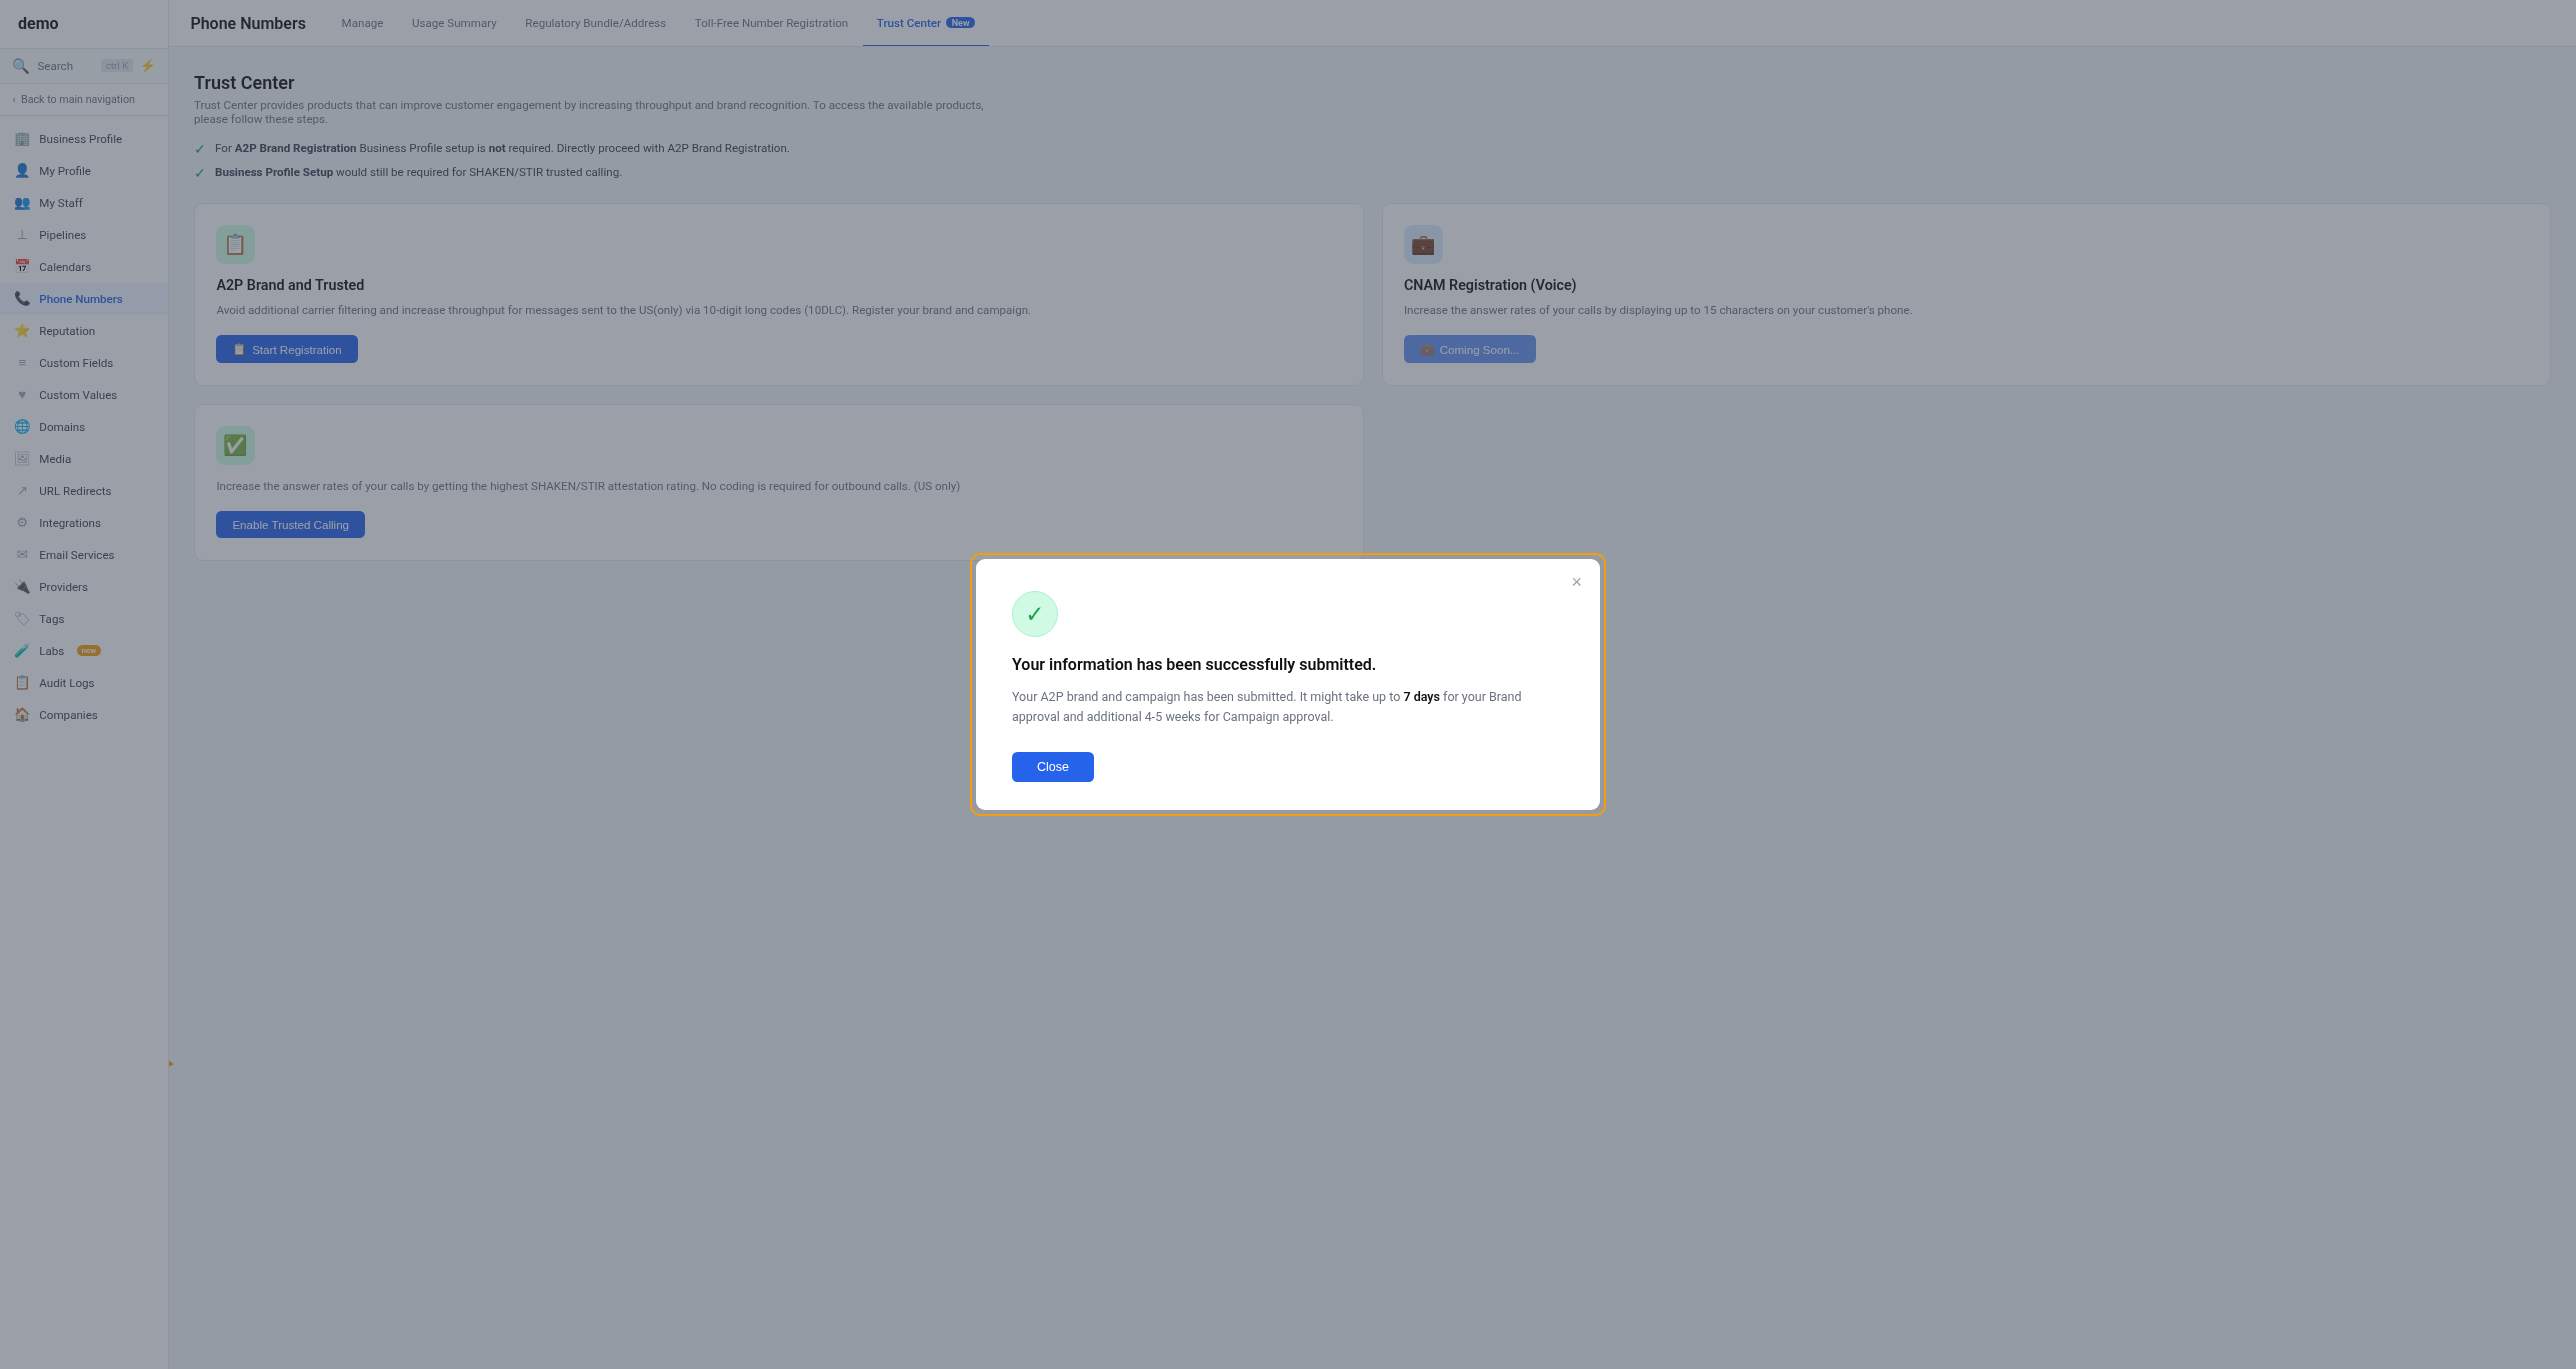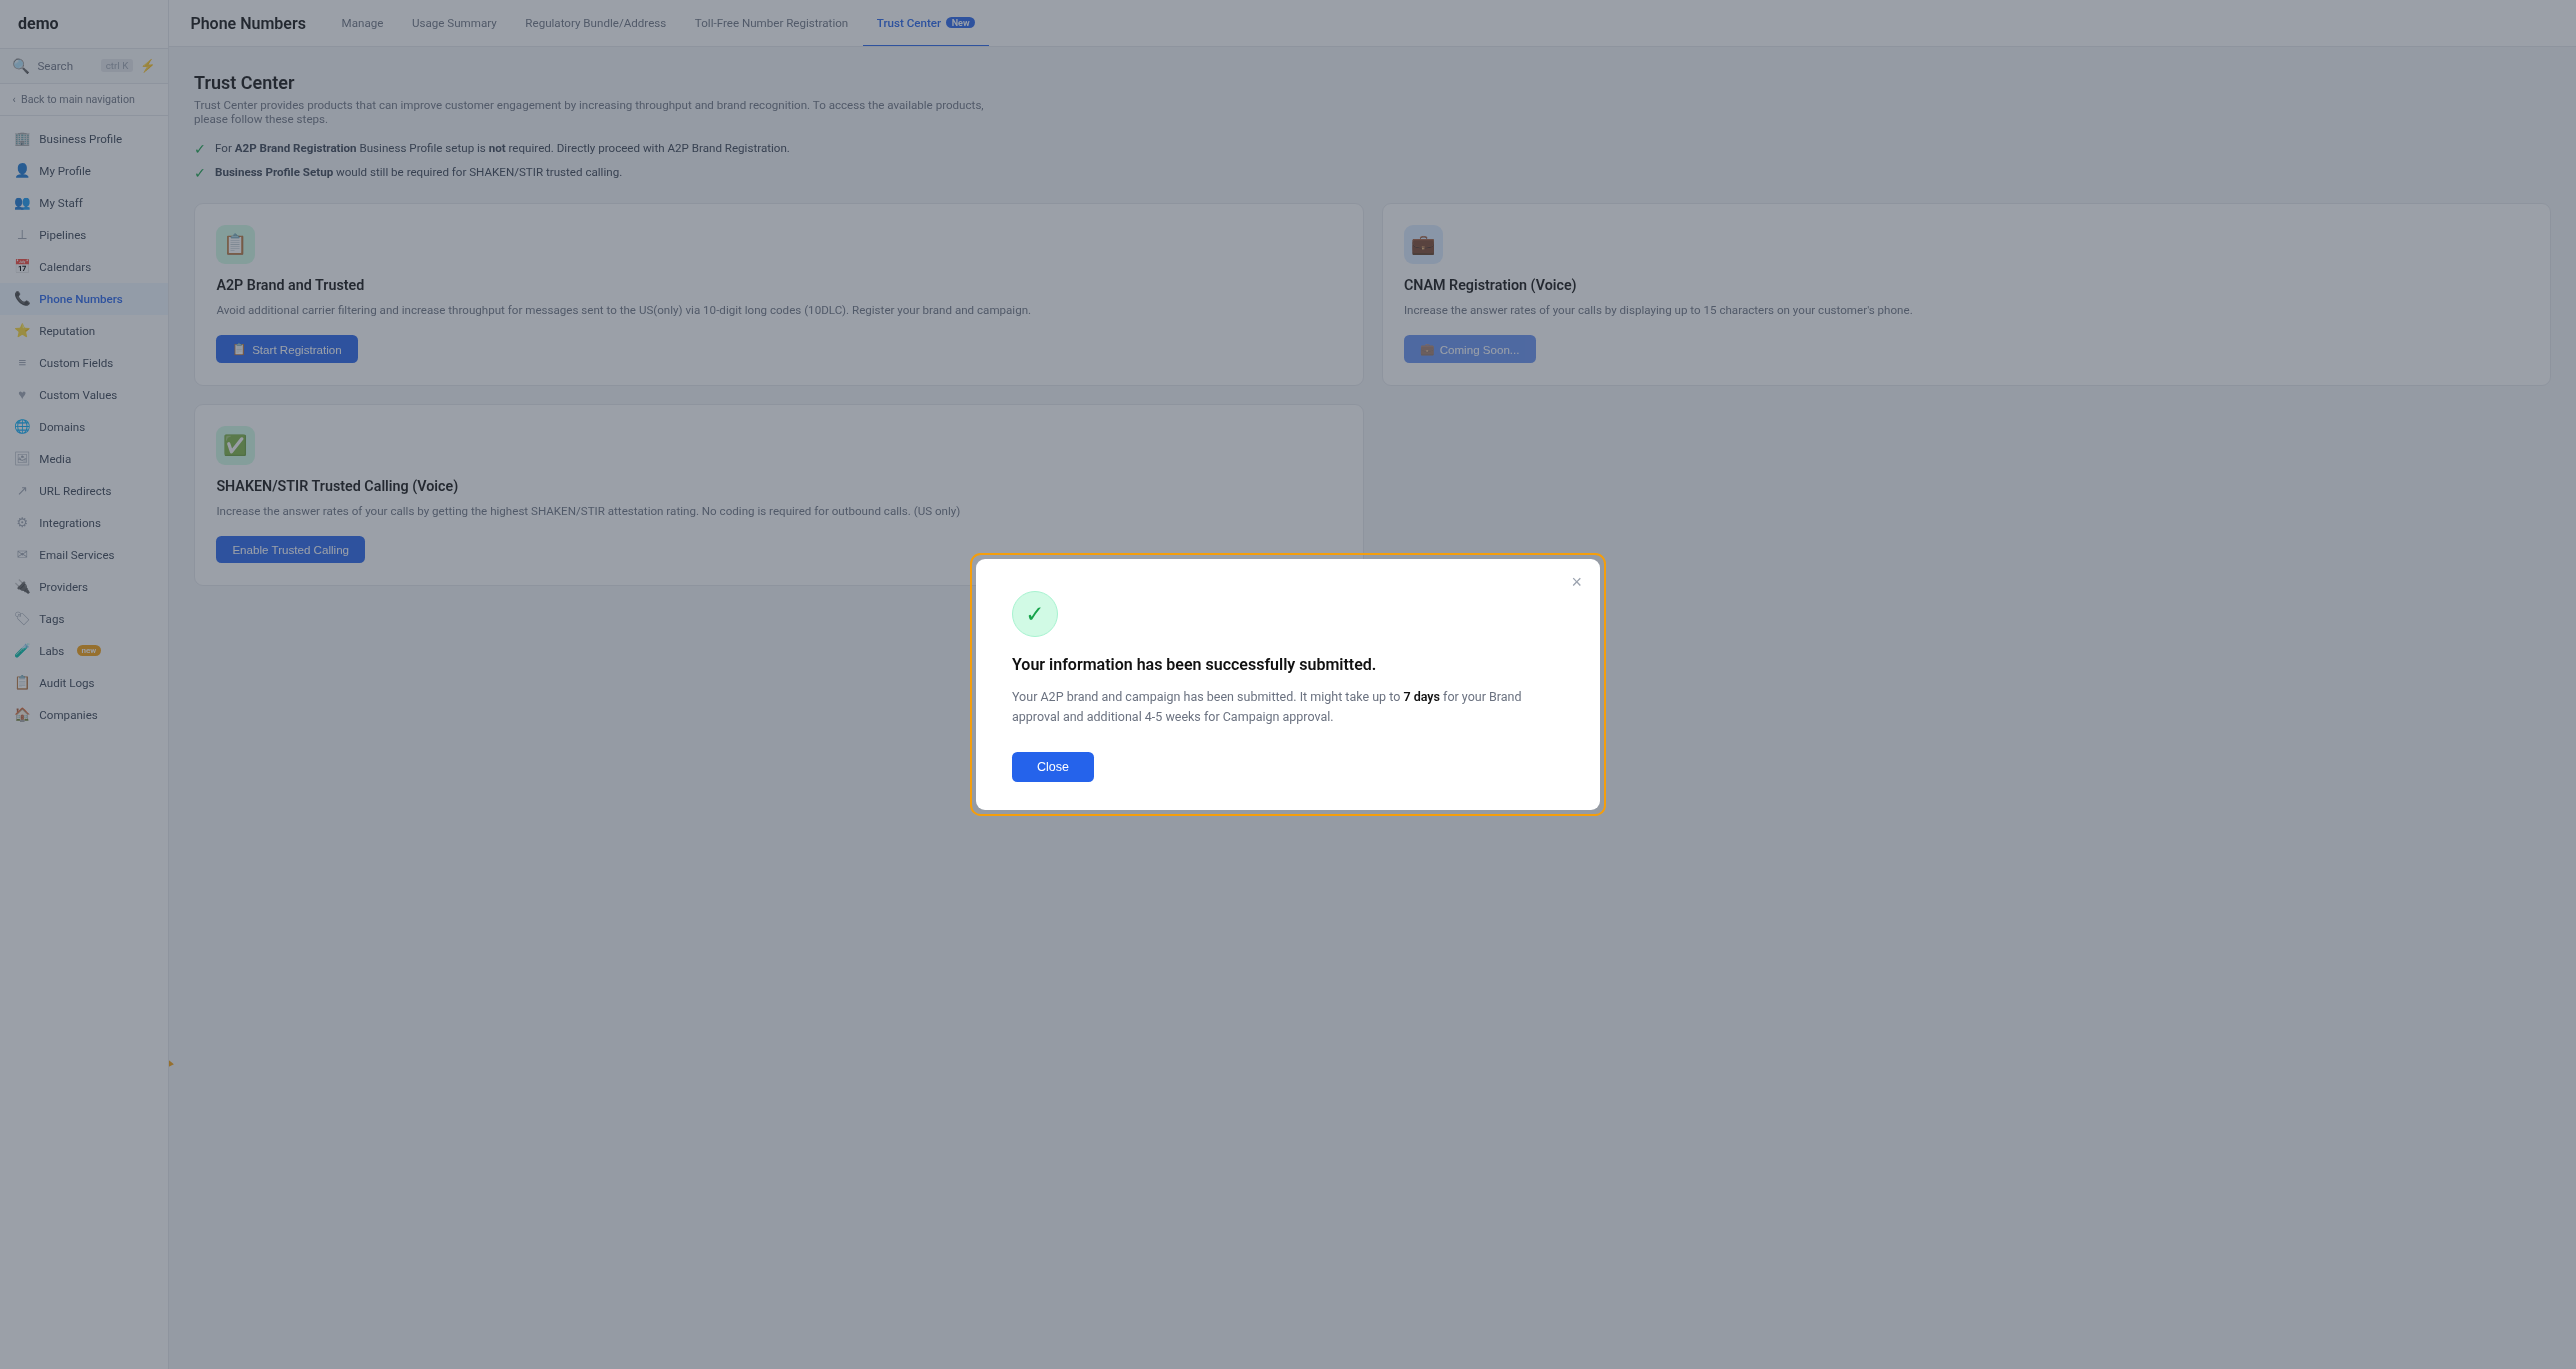--- a/index.html
+++ b/index.html
@@ -369,21 +369,20 @@
         <div class="card-title">CNAM Registration (Voice)</div>
         <div class="card-desc">Increase the answer rates of your calls by displaying up to 15 characters on your customer's phone.</div>
         <button class="btn-secondary">
           <span>💼</span>
           <span>Coming Soon...</span>
         </button>
       </div>
 
       <div class="card">
         <div class="card-icon green">✅</div>
-        <div class="card-title">SHAKEN/STIR Trusted Calling (Voice)</div>
         <div class="card-desc">Increase the answer rates of your calls by getting the highest SHAKEN/STIR attestation rating. No coding is required for outbound calls. (US only)</div>
         <button class="btn-primary">
           <span>Enable Trusted Calling</span>
         </button>
       </div>
 
     </div>
 
   </div>
 

